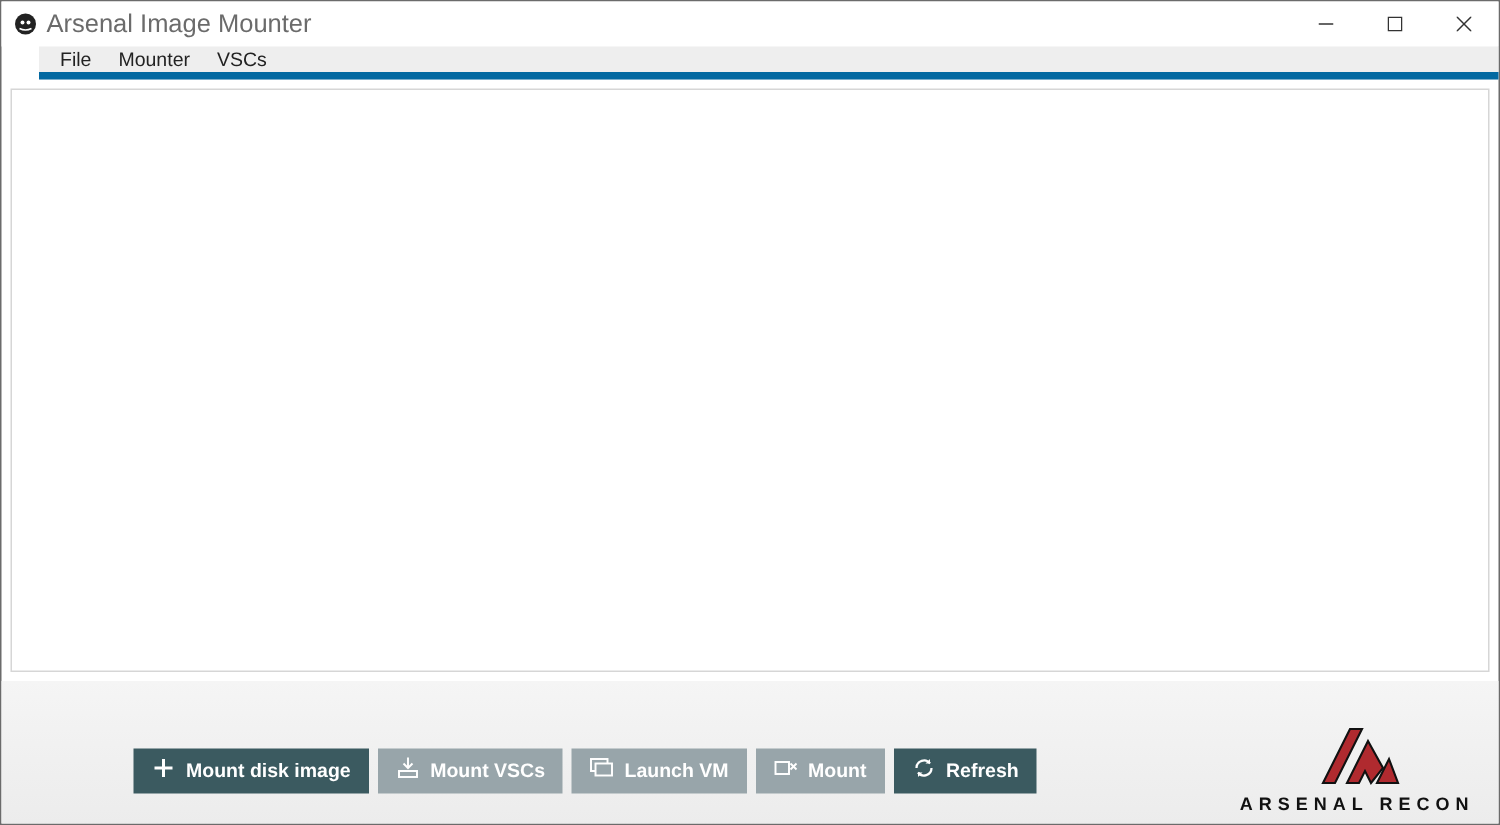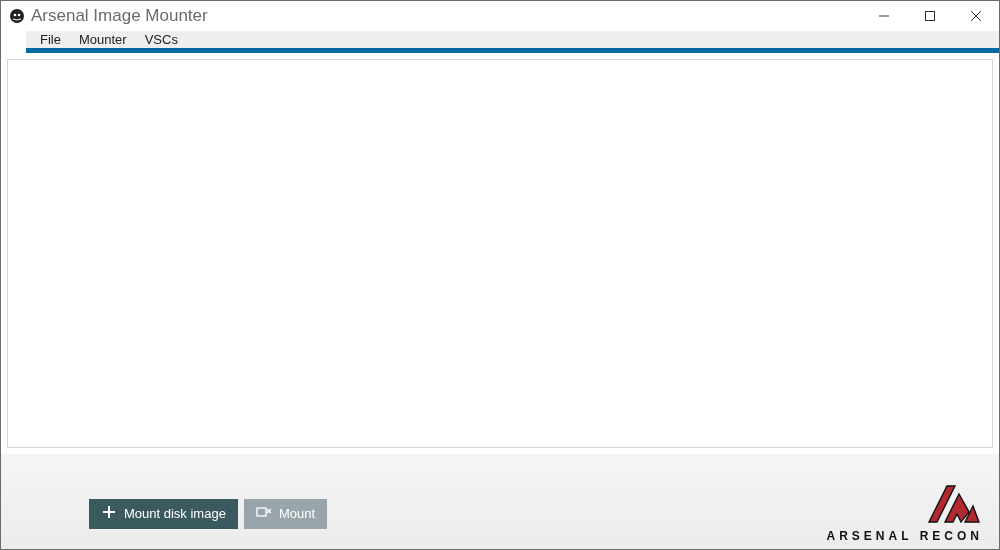--- a/index.html
+++ b/index.html
@@ -18,27 +18,27 @@
   
   .menubar { height: 22px; background: #eeeeee; display: flex; align-items: center; gap: 2px; padding: 0 6px; border-bottom: 5px solid #0369a1; margin-left: 25px; }
   .menu-item { padding: 2px 8px; font-size: 13px; cursor: default; }
 
   
   .main-area { flex: 1 1 auto; background: #ffffff; margin: 6px; border: 1px solid #d6d6d6; }
 
   
   .bottom { height: 95px; background: linear-gradient(#f5f5f5, #ececec); display: flex; align-items: center; padding: 0 10px 4px 10px; position: relative; }
   .toolbar { display: flex; gap: 6px; align-items: center; margin-left: 78px; margin-top: 28px; }
-  .tbtn { height: 30px; display: inline-flex; align-items: center; gap: 7px; padding: 0 12px; color: #fff; font-size: 13px; border: none; cursor: pointer; }
+  .tbtn { height: 30px; display: inline-flex; align-items: center; gap: 7px; padding: 0 12px; color: #fff; font-size: 13px; border: none; cursor: pointer; font-weight: bold; }
   .tbtn.primary { background: #3b5a60; }
   .tbtn.muted { background: #98a5aa; }
   .tbtn svg { width: 16px; height: 16px; flex: none; }
 
   
-  .brand { position: absolute; right: 16px; bottom: 6px; display: flex; flex-direction: column; align-items: flex-end; }
+  .brand { position: absolute; right: 16px; bottom: 6px; display: flex; flex-direction: column; align-items: center; }
   .brand-text { font-size: 12px; letter-spacing: 4px; color: #111; font-weight: 600; margin-top: 2px; }
 </style>
 </head>
 <body>
 
 <div class="window">
 
   <div class="titlebar">
     <div class="titlebar-left">
       <span class="app-icon">
@@ -85,34 +85,64 @@
       <button class="tbtn primary">
         <span>
           <svg viewBox="0 0 16 16">
               <line x1="8" y1="2" x2="8" y2="14" stroke="#fff" stroke-width="2"></line>
               <line x1="2" y1="8" x2="14" y2="8" stroke="#fff" stroke-width="2"></line>
             </svg>
         </span>
         <span>Mount disk image</span>
       </button>
 
+      <button class="tbtn muted">
+        <span>
+          <svg viewBox="0 0 16 16">
+              <rect x="2" y="10" width="12" height="4" fill="none" stroke="#fff" stroke-width="1.3"></rect>
+              <line x1="8" y1="1" x2="8" y2="8" stroke="#fff" stroke-width="1.3"></line>
+              <path d="M5 5 L8 8 L11 5" fill="none" stroke="#fff" stroke-width="1.3"></path>
+            </svg>
+        </span>
+        <span>Mount VSCs</span>
+      </button>
 
+      <button class="tbtn muted">
+        <span>
+          <svg viewBox="0 0 16 16">
+              <rect x="1" y="2" width="11" height="8" fill="none" stroke="#fff" stroke-width="1.3"></rect>
+              <rect x="4" y="5" width="11" height="8" fill="#98a5aa" stroke="#fff" stroke-width="1.3"></rect>
+            </svg>
+        </span>
+        <span>Launch VM</span>
+      </button>
 
       <button class="tbtn muted">
         <span>
           <svg viewBox="0 0 16 16">
               <rect x="1" y="4" width="9" height="8" fill="none" stroke="#fff" stroke-width="1.3"></rect>
               <line x1="11" y1="5" x2="15" y2="9" stroke="#fff" stroke-width="1.3"></line>
               <line x1="15" y1="5" x2="11" y2="9" stroke="#fff" stroke-width="1.3"></line>
             </svg>
         </span>
         <span>Mount</span>
       </button>
 
 
+      <button class="tbtn primary">
+        <span>
+          <svg viewBox="0 0 16 16">
+              <path d="M3 8 a5 5 0 0 1 9 -3" fill="none" stroke="#fff" stroke-width="1.5"></path>
+              <path d="M12 2 L12 5 L9 5 Z" fill="#fff"></path>
+              <path d="M13 8 a5 5 0 0 1 -9 3" fill="none" stroke="#fff" stroke-width="1.5"></path>
+              <path d="M4 14 L4 11 L7 11 Z" fill="#fff"></path>
+            </svg>
+        </span>
+        <span>Refresh</span>
+      </button>
 
     </div>
 
     <div class="brand">
       <span>
         <svg width="62" height="42" viewBox="0 0 62 42">
           <path d="M8 40 L26 4 L34 4 L16 40 Z" fill="#b02a2f" stroke="#111" stroke-width="1.4"></path>
           <path d="M24 40 L38 12 L48 30 L40 40 L36 32 L32 40 Z" fill="#b02a2f" stroke="#111" stroke-width="1.4"></path>
           <path d="M44 40 L52 24 L58 40 Z" fill="#b02a2f" stroke="#111" stroke-width="1.4"></path>
         </svg>

